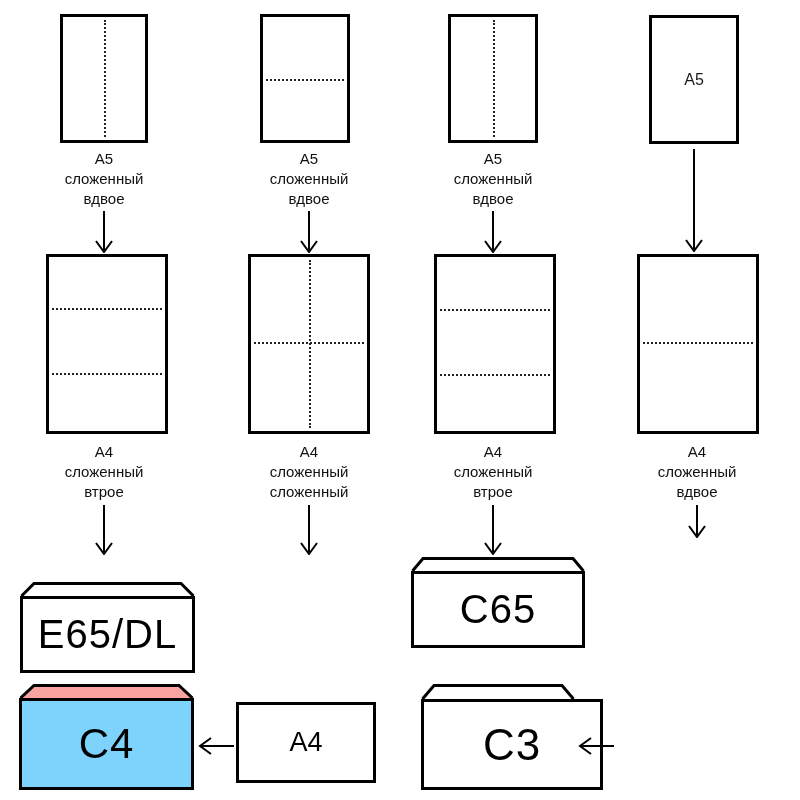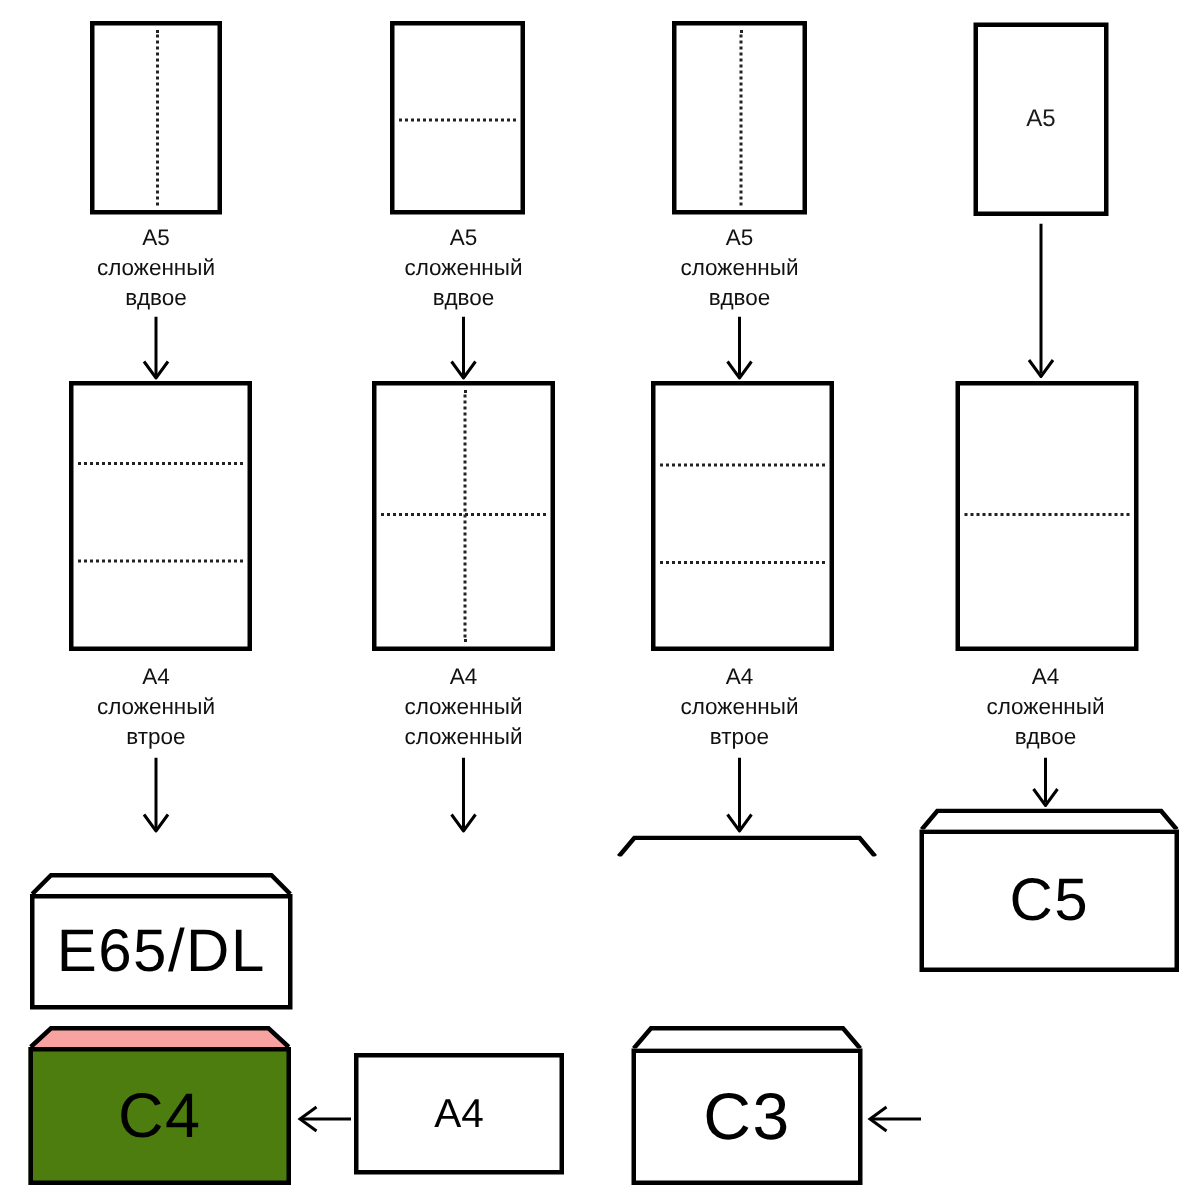--- a/index.html
+++ b/index.html
@@ -162,20 +162,21 @@
     <div>втрое</div>
   </div>
   <svg class="arrow" style="left:482px;top:505px" width="22" height="50">
     <line x1="11" y1="0" x2="11" y2="47"></line>
       <polyline points="3,38 11,49 19,38"></polyline>
   </svg>
   <div class="envelope" style="left:411px;top:557px">
     <svg class="flap" width="174" height="14">
       <polyline points="1.5,14 12,1.5 162,1.5 172.5,14" fill="#ffffff" stroke="#000" stroke-width="3"></polyline>
     </svg>
+    <div class="env-body" style="width:174px;height:77px">C65</div>
   </div>
 
   <div class="sheet" style="left:649px;top:15px;width:90px;height:129px">
     <div class="sheet-label">A5</div>
   </div>
   <svg class="arrow" style="left:683px;top:149px" width="22" height="103">
     <line x1="11" y1="0" x2="11" y2="100"></line>
       <polyline points="3,91 11,102 19,91"></polyline>
   </svg>
   <div class="sheet" style="left:637px;top:254px;width:122px;height:180px">
@@ -183,45 +184,39 @@
   </div>
   <div class="caption" style="left:627px;top:442px">
     <div>A4</div>
     <div>сложенный</div>
     <div>вдвое</div>
   </div>
   <svg class="arrow" style="left:686px;top:505px" width="22" height="33">
     <line x1="11" y1="0" x2="11" y2="30"></line>
       <polyline points="3,21 11,32 19,21"></polyline>
   </svg>
-  <div class="envelope env-c5" style="left:613px;top:539px">
-    <svg class="flap" width="173" height="14">
-      <polyline points="1.5,14 12,1.5 161,1.5 171.5,14" fill="#ffffff" stroke="#000" stroke-width="3"></polyline>
-    </svg>
-    <div class="env-body" style="width:173px;height:95px">C5</div>
-  </div>
 
   <div class="envelope env-c4" style="left:19px;top:684px">
     <svg class="flap" width="175" height="14">
       <polyline points="1.5,14 15,1.5 160,1.5 173.5,14" fill="#F9A2A2" stroke="#000" stroke-width="3"></polyline>
     </svg>
-    <div class="env-body" style="width:175px;height:92px;background:#4d7c0f">C4</div>
+    <div class="env-body" style="width:175px;height:92px;background:#7dd3fc">C4</div>
   </div>
   <svg class="arrow" style="left:198px;top:735px" width="36" height="22">
     <line x1="36" y1="11" x2="3" y2="11"></line>
       <polyline points="13,3 2,11 13,19"></polyline>
   </svg>
   <div class="rect-sheet" style="left:236px;top:702px;width:140px;height:81px">
     <span>A4</span>
   </div>
 
   <div class="envelope env-c3" style="left:421px;top:684px">
     <svg class="flap" width="154" height="15">
       <polyline points="1.5,15 13,1.5 141,1.5 152.5,15" fill="#ffffff" stroke="#000" stroke-width="3"></polyline>
     </svg>
-    <div class="env-body" style="width:154px;height:91px">C3</div>
+    <div class="env-body" style="width:182px;height:91px">C3</div>
   </div>
   <svg class="arrow" style="left:578px;top:735px" width="36" height="22">
     <line x1="36" y1="11" x2="3" y2="11"></line>
       <polyline points="13,3 2,11 13,19"></polyline>
   </svg>
 
 </div>
 
 </body></html>

